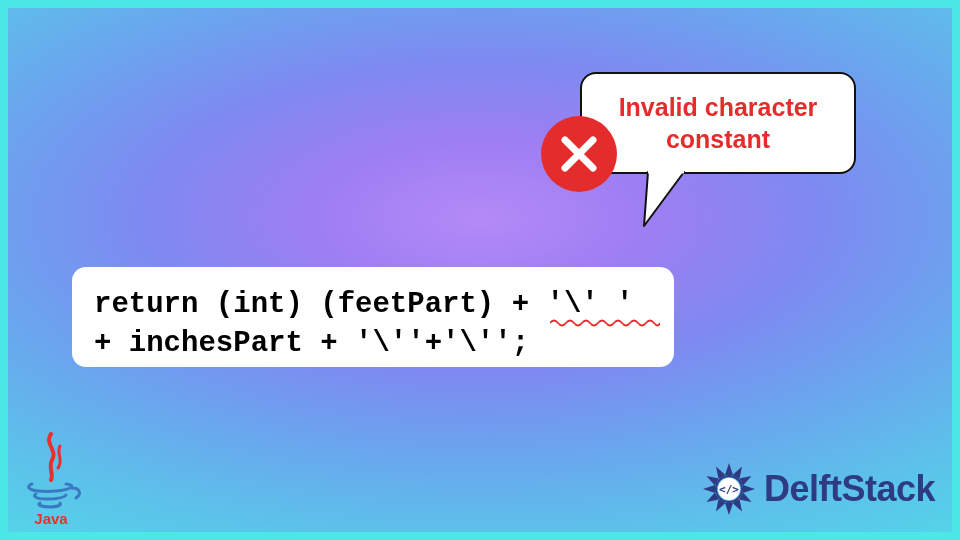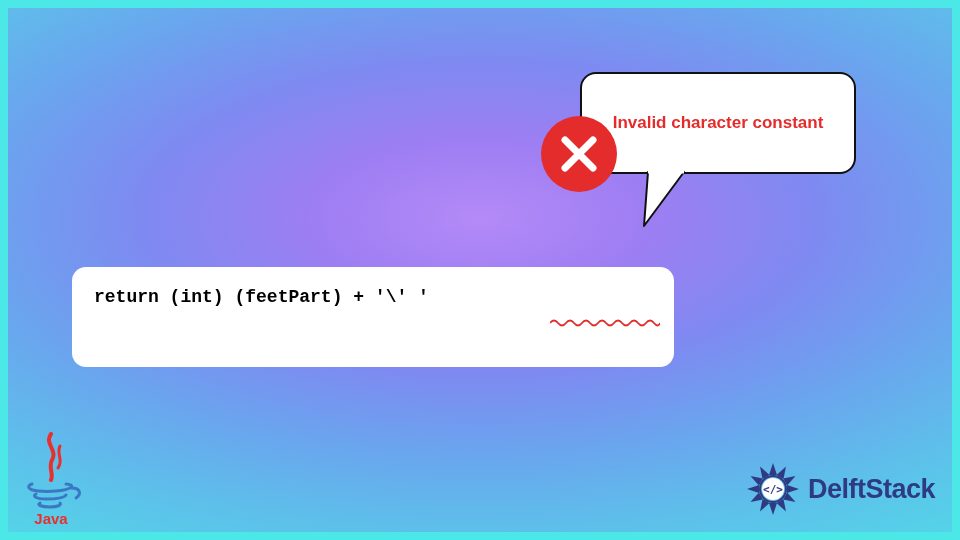--- a/index.html
+++ b/index.html
@@ -35,21 +35,21 @@
     position: absolute;
     left: 72px;
     top: 267px;
     width: 602px;
     height: 100px;
     background: #fff;
     border-radius: 14px;
     padding: 18px 22px;
     font-family: "Courier New", Courier, monospace;
     font-weight: bold;
-    font-size: 18px;
+    font-size: 29px;
     color: #000;
     line-height: 1.35;
   }
   .error-underline {
     position: absolute;
     left: 550px;
     top: 314px;
     width: 110px;
     height: 10px;
   }
@@ -64,21 +64,21 @@
     width: 276px;
     height: 102px;
     background: #fff;
     border: 2px solid #111;
     border-radius: 16px;
     display: flex;
     align-items: center;
     justify-content: center;
     text-align: center;
     font-weight: bold;
-    font-size: 17px;
+    font-size: 25px;
     color: #e52c2c;
     line-height: 1.3;
     padding: 10px 18px;
   }
   .tooltip-tail {
     position: absolute;
     left: 636px;
     top: 170px;
     width: 70px;
     height: 60px;
@@ -126,35 +126,36 @@
   .delft-badge {
     width: 58px;
     height: 58px;
     position: relative;
   }
   .delft-badge svg {
     width: 100%;
     height: 100%;
   }
   .delft-text {
-    font-size: 27px;
+    font-size: 36px;
     font-weight: 700;
     color: #2e3a82;
     letter-spacing: -0.5px;
   }
 </style>
 </head>
 <body>
 
 <div class="outer-frame">
   <div class="inner-gradient"></div>
 </div>
 
 <div class="code-box">
   <div>return (int) (feetPart) + '\' '</div>
+  <div>+ inchesPart + '\''+'\'';</div>
 </div>
 
 <div class="error-underline">
   <svg viewBox="0 0 110 10">
     <path d="M0 5 Q 4 0, 8 5 T 16 5 T 24 5 T 32 5 T 40 5 T 48 5 T 56 5 T 64 5 T 72 5 T 80 5 T 88 5 T 96 5 T 104 5 T 110 5" fill="none" stroke="#e52c2c" stroke-width="1.8"></path>
   </svg>
 </div>
 
 <div class="tooltip">
   <span>Invalid character constant</span>

